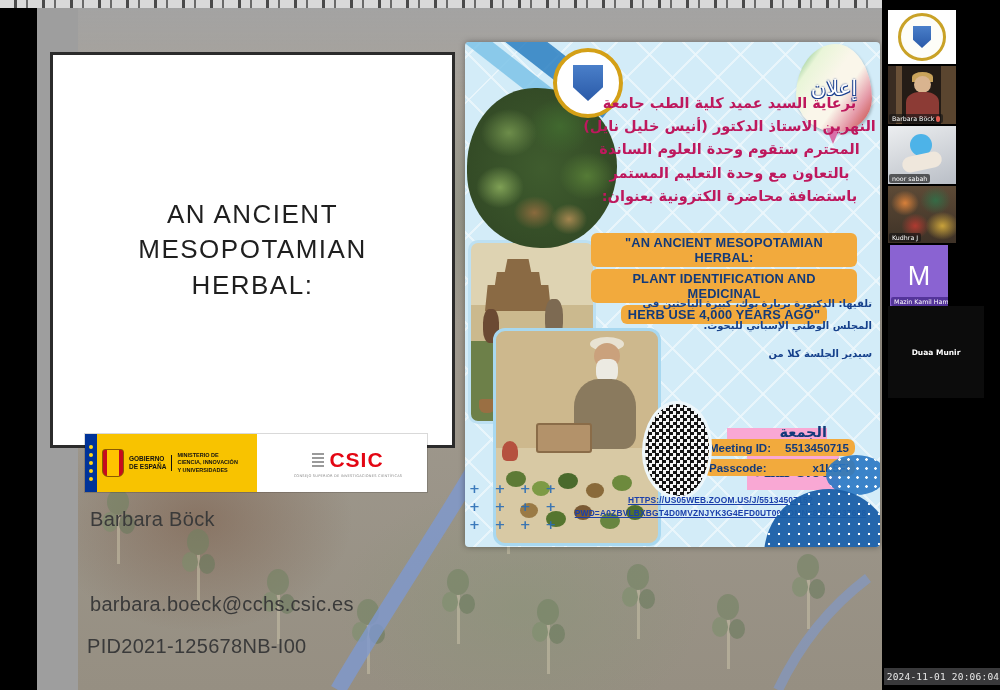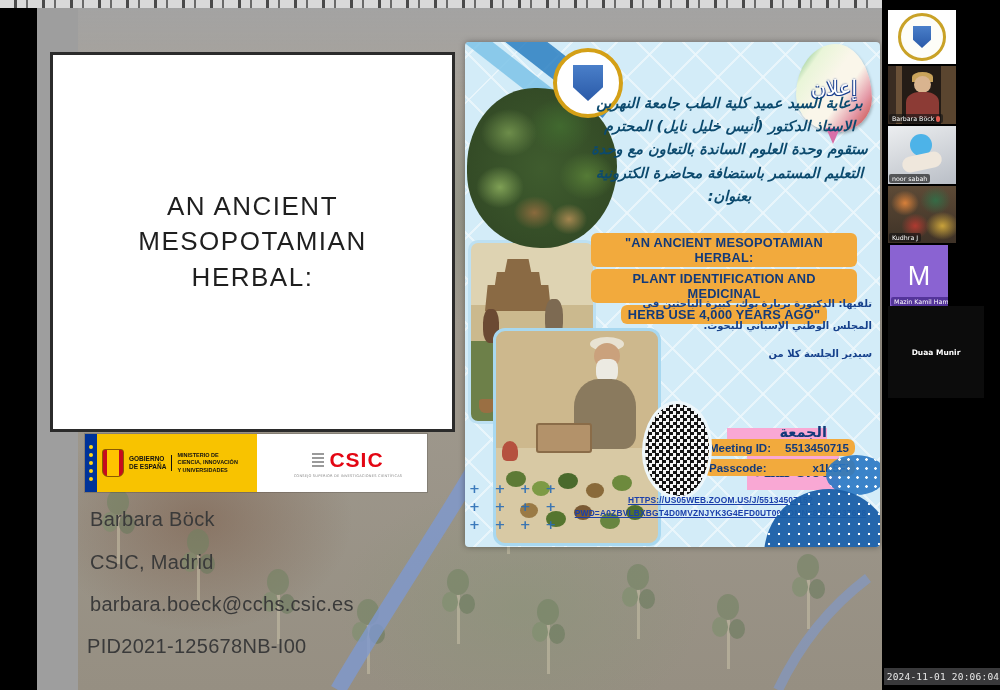--- a/index.html
+++ b/index.html
@@ -22,21 +22,21 @@
       radial-gradient(240px 160px at 42% 30%, rgba(120,132,112,.42), transparent 70%),
       radial-gradient(200px 140px at 75% 62%, rgba(100,115,90,.5), transparent 70%),
       radial-gradient(260px 170px at 25% 45%, rgba(150,135,110,.4), transparent 70%),
       linear-gradient(#a8a39a,#968f82);}
   .relief-gray-top{position:absolute;left:0;top:0;right:0;height:90px;
     background:linear-gradient(rgba(163,163,163,.95), rgba(163,163,163,0));}
   .relief svg{position:absolute;left:0;top:0;}
 
   
   .slide-card{position:absolute;left:13px;top:44px;width:339px;height:344px;background:#fff;
-    border:3px solid #2b2b2b;padding:15px 30px;display:flex;flex-direction:column;justify-content:center;
+    border:3px solid #2b2b2b;padding:23px 30px;display:flex;flex-direction:column;justify-content:center;
     text-align:center;color:#1f1f1f;}
   .slide-title{font-family:"Liberation Sans",sans-serif;font-size:26px;line-height:1.35;letter-spacing:1.5px;font-weight:400;}
   .slide-title + .slide-title{margin-top:42px;}
 
   
   .logos{position:absolute;left:48px;top:426px;height:58px;display:flex;align-items:stretch;box-shadow:0 0 0 1px rgba(0,0,0,.15);}
   .eu-strip{width:12px;background:#039;display:flex;flex-direction:column;align-items:center;justify-content:center;gap:4px;}
   .eu-strip i{width:4px;height:4px;border-radius:50%;background:#ffd617;display:block;}
   .spain-block{width:150px;background:#f8c300;display:flex;align-items:center;gap:5px;padding:0 5px;}
   .crest{width:20px;height:26px;border-radius:3px 3px 6px 6px;flex:0 0 auto;
@@ -75,21 +75,21 @@
   .herb-blob{position:absolute;left:2px;top:46px;width:150px;height:160px;border-radius:46% 54% 50% 50%/50% 50% 52% 48%;
     background:
       radial-gradient(40px 34px at 28% 28%,#6d8d4a,transparent 70%),
       radial-gradient(46px 40px at 62% 24%,#41692f,transparent 70%),
       radial-gradient(40px 34px at 80% 55%,#557b36,transparent 70%),
       radial-gradient(34px 30px at 22% 62%,#7fa055,transparent 70%),
       radial-gradient(30px 24px at 45% 78%,#8a6a3d,transparent 70%),
       radial-gradient(26px 22px at 68% 82%,#a3854f,transparent 70%),
       radial-gradient(#3f5c2e,#2f4423);}
   .ar-intro{position:absolute;left:118px;right:4px;top:50px;direction:rtl;text-align:center;
-    color:#0c4a6e;font-weight:bold;font-size:14.5px;line-height:1.6;font-style:italic;}
+    color:#be185d;font-weight:bold;font-size:14.5px;line-height:1.6;}
   .en-title{position:absolute;left:126px;top:190px;width:266px;text-align:center;}
   .en-title .pill{display:inline-block;background:#f2aa3d;border-radius:6px;padding:2px 7px;margin:1px 0;
     color:#123a7a;font-family:"Liberation Sans",sans-serif;font-weight:bold;font-size:12.8px;letter-spacing:.2px;}
   .ar-line{position:absolute;direction:rtl;color:#16418c;font-weight:bold;font-size:10px;}
   .lect1{right:8px;top:256px;}
   .lect2{right:8px;top:278px;}
   .mods-intro{right:8px;top:306px;}
   .mods{right:8px;top:326px;}
   .badge{position:absolute;background:#f9a8d4;border-radius:0;color:#123a7a;font-weight:bold;
     display:flex;align-items:center;justify-content:center;direction:rtl;margin-top:38px;}
@@ -234,21 +234,20 @@
       <div class="csic-block">
         <div class="csic-row">
           <div class="csic-glyph"></div>
           <div class="csic-word">CSIC</div>
         </div>
         <div class="csic-sub">CONSEJO SUPERIOR DE INVESTIGACIONES CIENTÍFICAS</div>
       </div>
     </div>
 
     <div class="author-line" style="top:500px;">Barbara Böck</div>
-    <div class="author-line" style="top:543px;">CSIC, Madrid</div>
     <div class="author-line" style="top:585px;">barbara.boeck@cchs.csic.es</div>
     <div class="author-line" style="top:627px;left:50px;">PID2021-125678NB-I00</div>
 
     <div class="poster">
       <div class="lattice"></div>
       <div class="stripe1"></div>
       <div class="stripe2"></div>
 
       <div class="garden-img">
         <div class="zig"></div>

